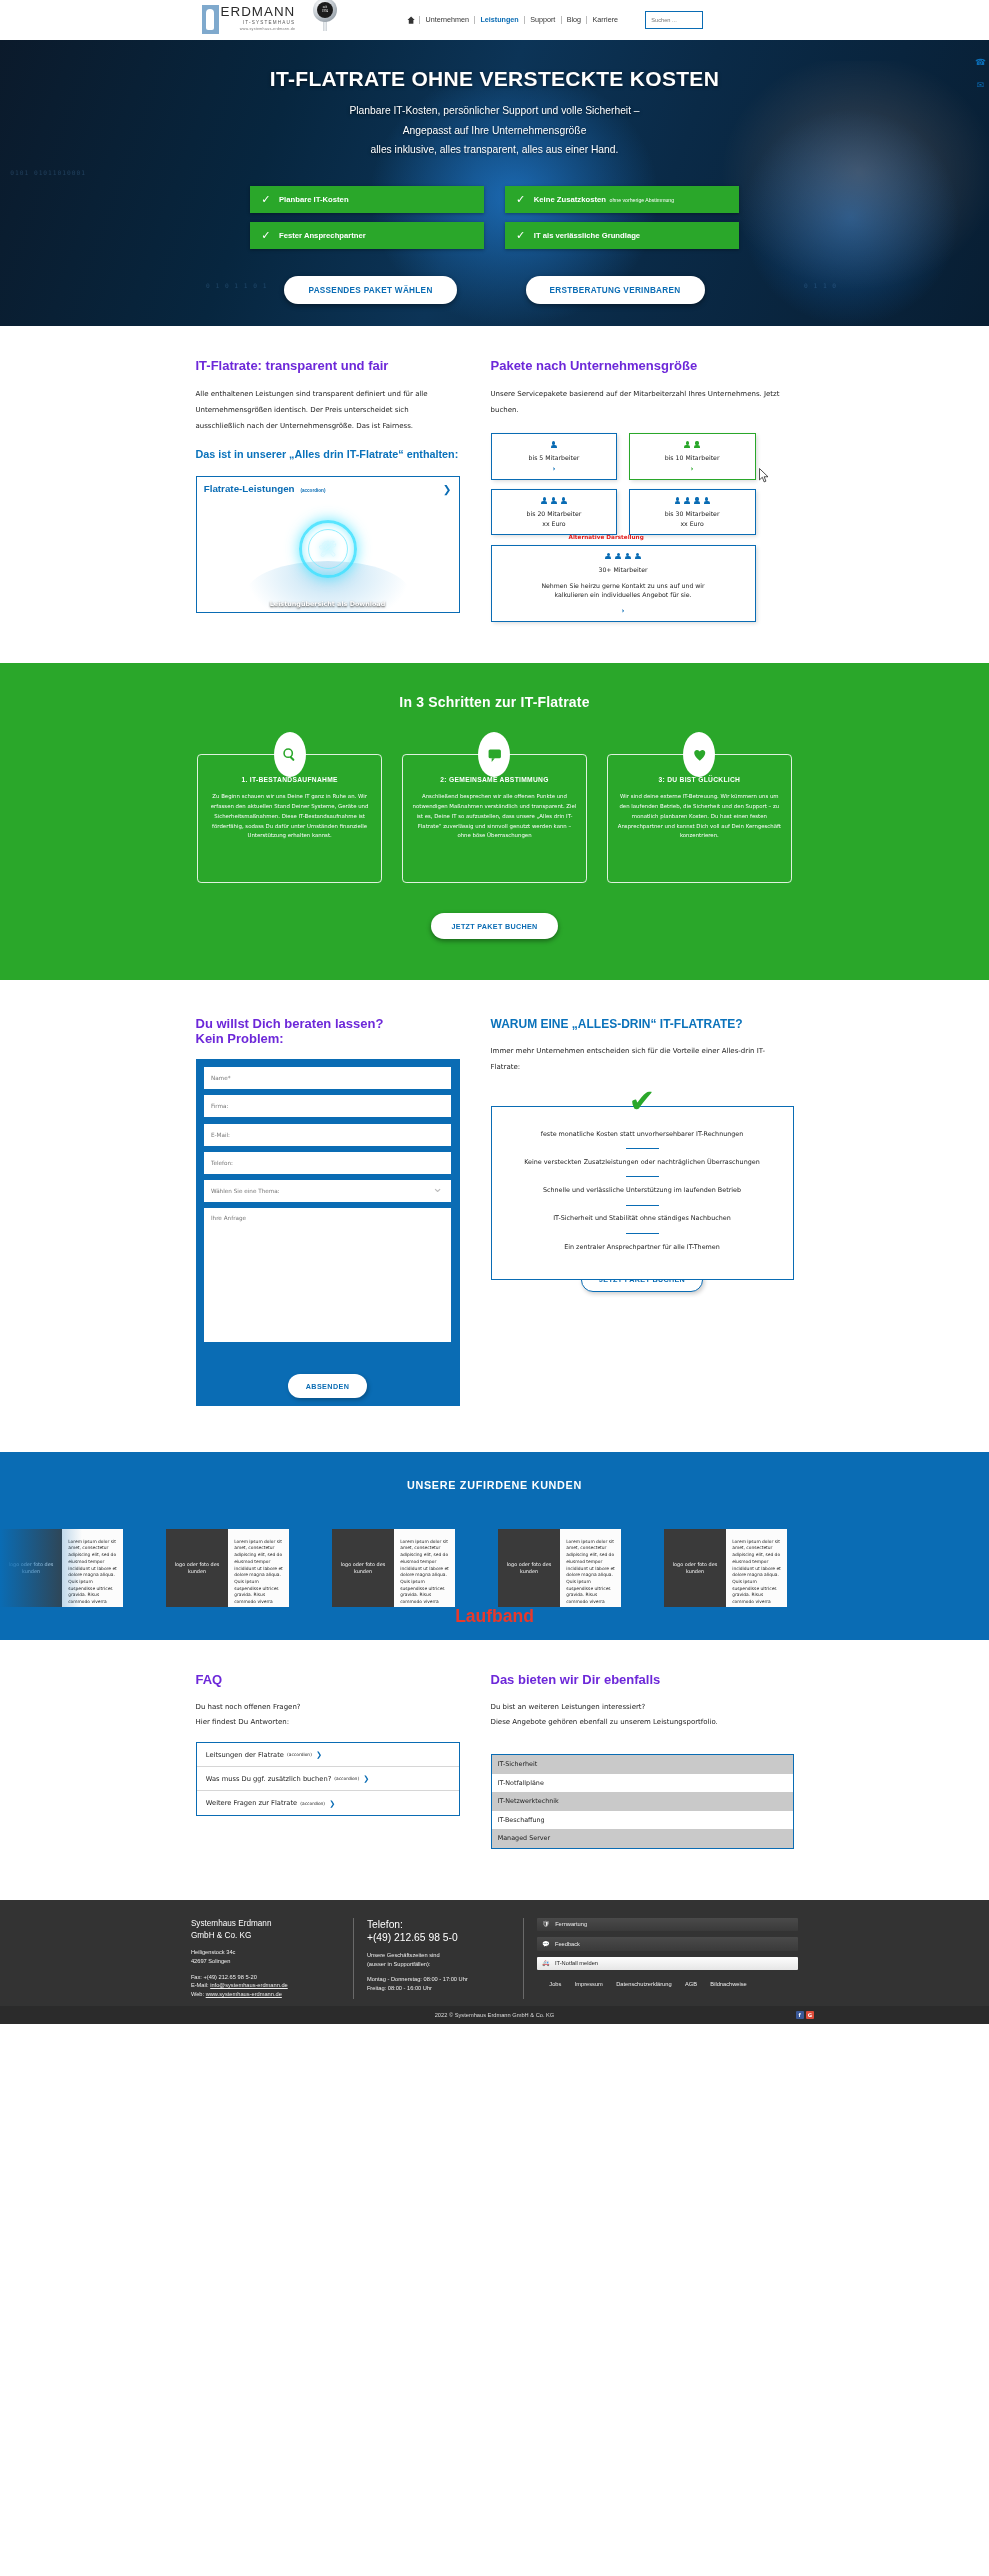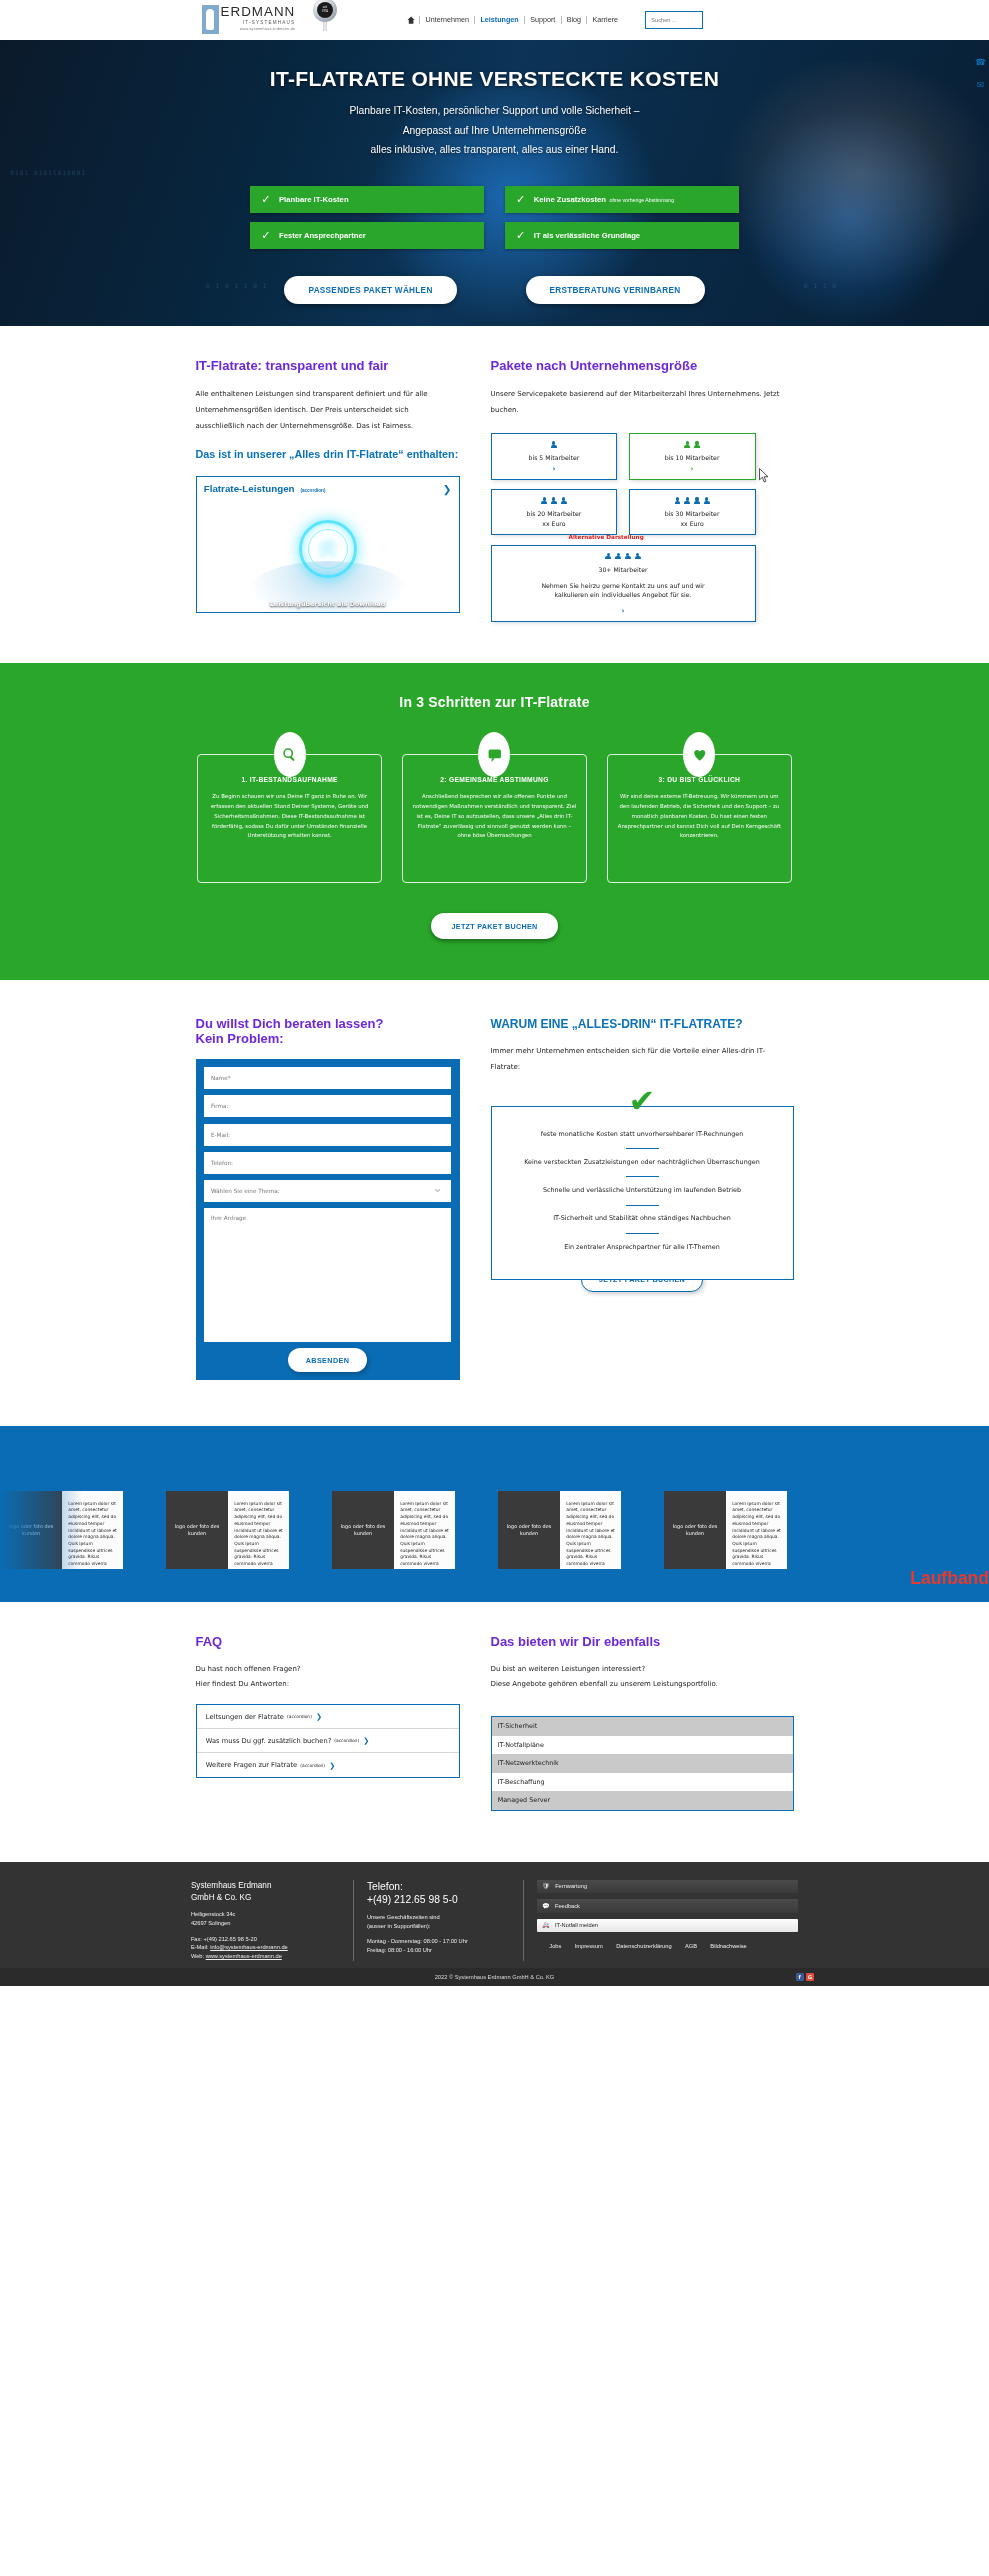--- a/index.html
+++ b/index.html
@@ -382,21 +382,21 @@
   .field.select::after {
     content: "⌄"; position:absolute; right: 8.2px; top: 1px;
     font-size: 13.4px; color:#bbb; line-height: 13.4px;
   }
   .field.area { height: 134px; align-items: flex-start; padding-top: 7.2px; }
   .submit-wrap { display:flex; justify-content:center; margin-top: 3.1px; }
   .btn-submit {
     background:#fff; color:#0a6cb4; border:0; border-radius:15.5px;
     padding: 7.2px 17.5px; font-family:"Liberation Sans",sans-serif;
     font-size:7.2px; font-weight:700; letter-spacing:0.4px;
-    box-shadow: 1.5px 2.1px 4.1px rgba(0,0,0,.25); cursor:pointer;
+    box-shadow: 1.5px 2.1px 4.1px rgba(0,0,0,.25); cursor:pointer;margin-top:26px;
   }
   h2.caps {
     color:#0a72bb; font-family:"Liberation Sans",sans-serif;
     font-size: 12px; font-weight:700; line-height:16px;
   }
   .big-check {
     text-align:center; margin: 10.3px 0 -11.3px; position:relative; z-index:2;
   }
   .big-check span { font-size: 32px; color:#2aa72a; font-weight:700; line-height:32px; }
   .benefits {
@@ -441,21 +441,21 @@
     padding: 9.3px 6.2px;
     font-family:"DejaVu Sans",sans-serif; font-size:4.4px; line-height:6.7px;
   }
   .belt-gap { width: 43px; }
   .belt-fadeL, .belt-fadeR {
     position:absolute; top:0; bottom:0; width:82px; pointer-events:none;
   }
   .belt-fadeL { left:0; background: linear-gradient(to right,#0a6cb4,rgba(10,108,180,0)); }
   .belt-fadeR { right:0; background: linear-gradient(to left,#0a6cb4,rgba(10,108,180,0)); }
   .laufband {
-    position:absolute; left:0; right:0; bottom: 13.4px; text-align:right;
+    position:absolute; left:0; right:0; bottom: 13.4px; text-align:center;
     color:#e8392b; font-family:"Liberation Sans",sans-serif;
     font-size: 17.5px; font-weight:700;
   }
 
   
   .faqSection {
     width: 598px; margin: 0 auto; padding: 32px 0 36px;
     display:grid; grid-template-columns: 264px 1fr; gap: 31px;
   }
   .acc-list { margin-top: 13.4px; border:0.5px solid #0a6cb4; background:#fff; }
@@ -805,20 +805,21 @@
         <div class="ben-sep"></div>
         <div class="benefit">Ein zentraler Ansprechpartner für alle IT-Themen</div>
       </div>
       <div class="benefits-cta">
         <button class="btn-outline">JETZT PAKET BUCHEN</button>
       </div>
     </div>
   </section>
 
   <section class="customers">
+    <h2>UNSERE ZUFIRDENE KUNDEN</h2>
 
     <div class="belt">
       <div class="belt-item">
         <div class="belt-logo">logo oder foto
 des kunden</div>
         <div class="belt-text">Lorem ipsum dolor sit amet, consectetur adipiscing elit, sed do eiusmod tempor incididunt ut labore et dolore magna aliqua. Quis ipsum suspendisse ultrices gravida. Risus commodo viverra maecenas accumsan lacus vel facilisis.</div>
       </div>
       <div class="belt-gap"></div>
       <div class="belt-item">
         <div class="belt-logo">logo oder foto

